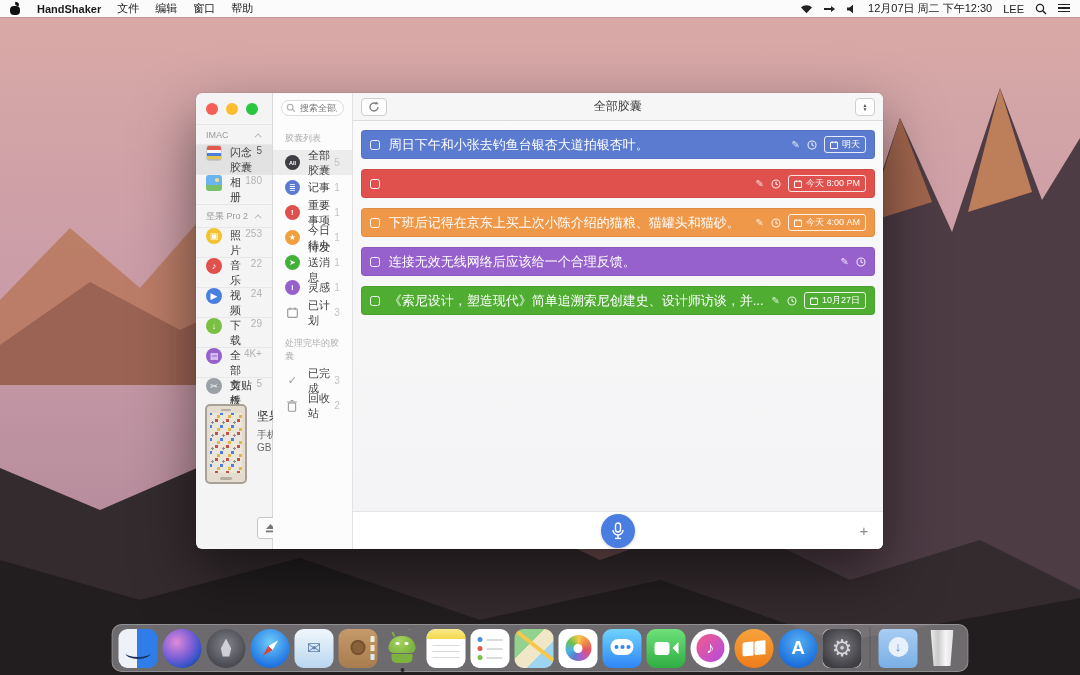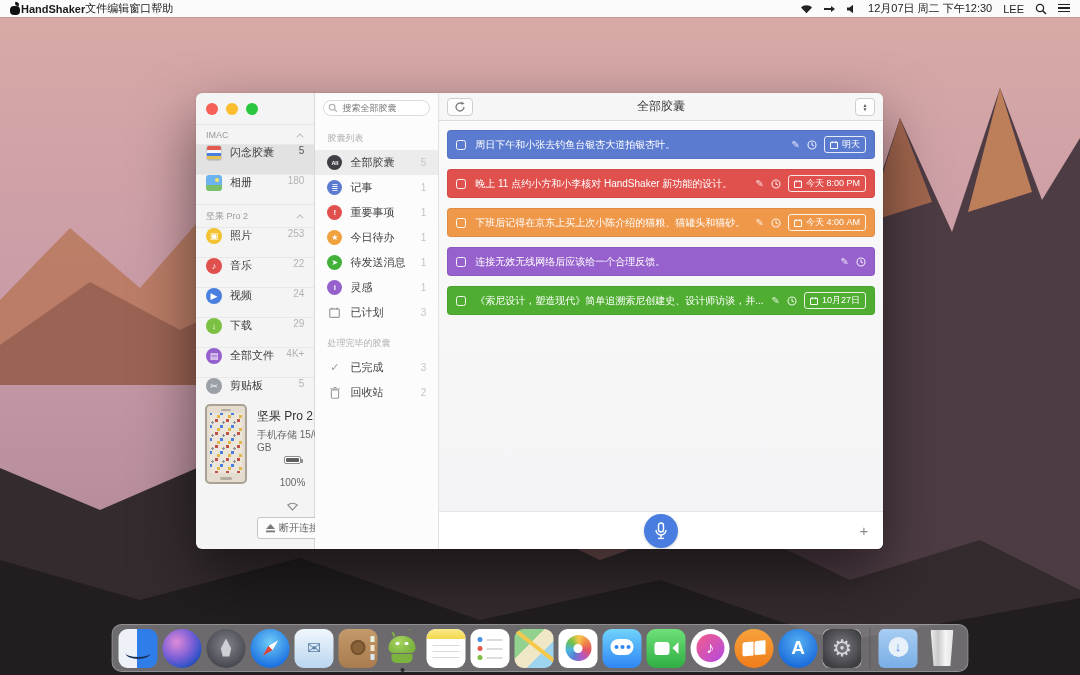--- a/index.html
+++ b/index.html
@@ -5,21 +5,21 @@
   * { margin:0; padding:0; box-sizing:border-box; }
   html,body { width:1080px; height:675px; overflow:hidden; }
   body { font-family:"Liberation Sans","DejaVu Sans",sans-serif; position:relative; background:#8a6a74; }
   .screen { position:absolute; inset:0; width:1080px; height:675px; }
   .wallpaper { position:absolute; inset:0; width:1080px; height:675px; }
 
   
   .menubar { position:absolute; top:0; left:0; right:0; height:17px; background:#fbfbfb;
     display:flex; align-items:center; font-size:11px; color:#1a1a1a; padding:0 10px; z-index:50;
     box-shadow:0 0.5px 0 rgba(0,0,0,.18); }
-  .mb-left { display:flex; align-items:center; gap:0; }
+  .mb-left { display:flex; align-items:center; gap:16px; }
   .mb-apple { width:11px; height:12px; position:relative; }
   .mb-apple::before { content:""; position:absolute; left:0; top:3px; width:10px; height:9px; background:#111; border-radius:4px 4px 4px 4px; }
   .mb-apple::after { content:""; position:absolute; left:5px; top:-1px; width:4px; height:4px; background:#111; border-radius:0 70% 0 70%; transform:rotate(10deg); }
   .mb-app { font-weight:bold; }
   .mb-right { margin-left:auto; display:flex; align-items:center; gap:11px; color:#222; }
   .mb-ic { display:inline-flex; align-items:center; }
   .hbars { width:12px; height:9px; background:linear-gradient(#222 0 1.5px, transparent 1.5px 3.5px, #222 3.5px 5px, transparent 5px 7px, #222 7px 8.5px, transparent 8.5px); }
 
   
   .window { position:absolute; left:196px; top:93px; width:687px; height:456px; border-radius:6px; overflow:hidden;
@@ -81,21 +81,21 @@
   .main-head { height:28px; background:#f6f6f6; border-bottom:1px solid #dcdcdc; display:flex; align-items:center; padding:0 8px; }
   .refresh-btn { width:26px; height:18px; border:1px solid #cfcfcf; border-radius:4px; background:#fdfdfd; display:flex; align-items:center; justify-content:center; cursor:pointer; }
   .main-title { position:absolute; left:0; right:0; text-align:center; font-size:12px; color:#3a3a3a; pointer-events:none; }
   .sort-btn { margin-left:auto; width:20px; height:18px; border:1px solid #cfcfcf; border-radius:4px; background:#fdfdfd;
     display:flex; flex-direction:column; align-items:center; justify-content:center; line-height:4px; font-size:5px; color:#555; cursor:pointer; }
   .main-body { flex:1; padding:9px 8px; overflow:hidden; background:linear-gradient(#fafafa,#f4f3f5); }
   .capsule { height:29px; border-radius:4px; display:flex; align-items:center; padding:0 9px; margin-bottom:10px; color:#fff; box-shadow:inset 0 0 0 1px rgba(0,0,0,.07); }
   .cap-0 { background:#5b7bd0; } .cap-1 { background:#e0504d; } .cap-2 { background:#f0984a; }
   .cap-3 { background:#9660cd; } .cap-4 { background:#4fae31; }
   .cb { width:10px; height:10px; border:1.5px solid rgba(255,255,255,.95); border-radius:2.5px; margin-right:9px; flex:0 0 auto; cursor:pointer; }
-  .cap-text { font-size:10px; white-space:nowrap; overflow:hidden; text-overflow:ellipsis; flex:0 1 auto;text-align:center; }
+  .cap-text { font-size:13px; white-space:nowrap; overflow:hidden; text-overflow:ellipsis; flex:0 1 auto;text-align:center; }
   .cap-icons { margin-left:auto; display:flex; align-items:center; gap:7px; padding-left:8px; flex:0 0 auto; }
   .ci-mini { color:rgba(255,255,255,.8); font-size:10px; display:flex; cursor:pointer; }
   .badge { display:flex; align-items:center; gap:4px; border:1px solid rgba(255,255,255,.85); border-radius:3px; padding:1px 5px; font-size:9px; white-space:nowrap; }
   .main-foot { height:38px; background:#fff; border-top:1px solid #e4e4e4; position:relative; display:flex; align-items:center; justify-content:center; }
   .mic-btn { width:34px; height:34px; border-radius:50%; background:#4a7de0; display:flex; align-items:center; justify-content:center; cursor:pointer; box-shadow:0 1px 3px rgba(0,0,0,.2); }
   .add-btn { position:absolute; right:10px; top:50%; transform:translateY(-50%); color:#8a8a8a; font-size:15px; width:18px; height:18px; display:flex; align-items:center; justify-content:center; cursor:pointer; }
 
   
   .dock { position:absolute; bottom:3px; left:50%; transform:translateX(-50%); height:48px; padding:4px 6px;
     background:rgba(215,215,220,.42); border:1px solid rgba(255,255,255,.25); border-radius:10px;
@@ -411,21 +411,20 @@
                   <line x1="3" y1="0.3" x2="3" y2="3" stroke="#fff" stroke-width="1.4"></line>
                   <line x1="8" y1="0.3" x2="8" y2="3" stroke="#fff" stroke-width="1.4"></line>
                 </svg>
               <span>明天</span>
             </span>
           </span>
         </div>
 
         <div class="capsule cap-1">
           <span class="cb"></span>
-          <span class="cap-text">晚上 11 点约小方和小李核对 HandShaker 新功能的设计。</span>
           <span class="cap-icons">
             <span class="ci-mini">✎</span>
             <span class="ci-mini">
               <svg width="10" height="10" viewBox="0 0 10 10">
                   <circle cx="5" cy="5" r="4" fill="none" stroke="rgba(255,255,255,.85)" stroke-width="1.1"></circle>
                   <path d="M5 2.6V5l1.8 1" fill="none" stroke="rgba(255,255,255,.85)" stroke-width="1.1"></path>
                 </svg>
             </span>
             <span class="badge">
               <svg width="8" height="8" viewBox="0 0 11 11">

